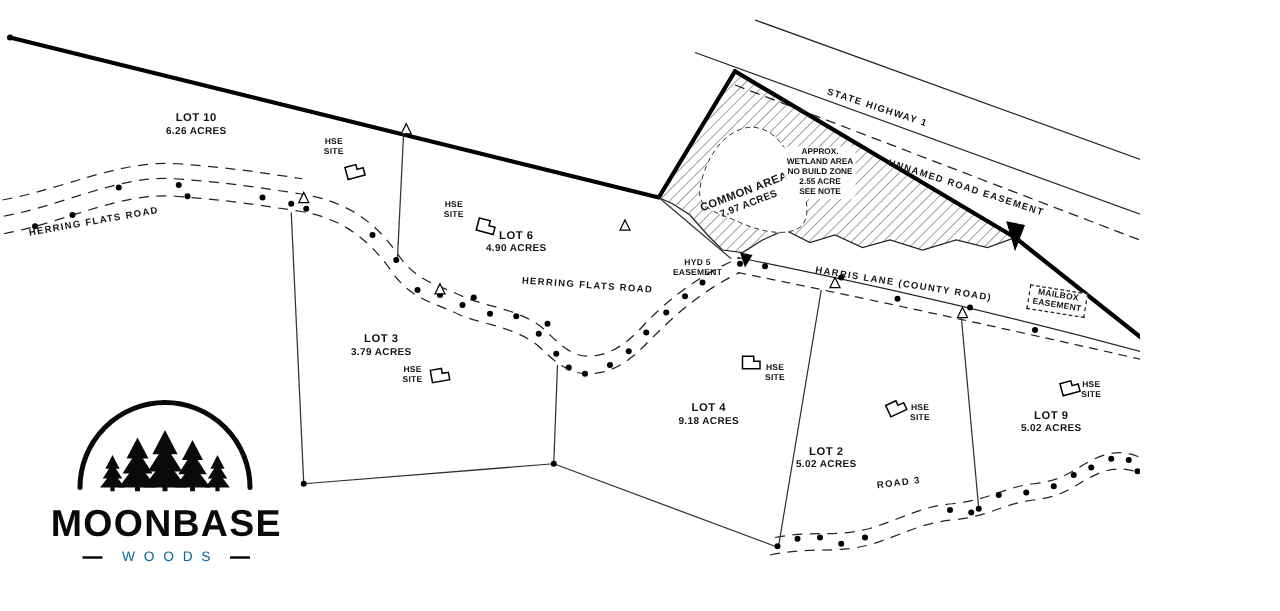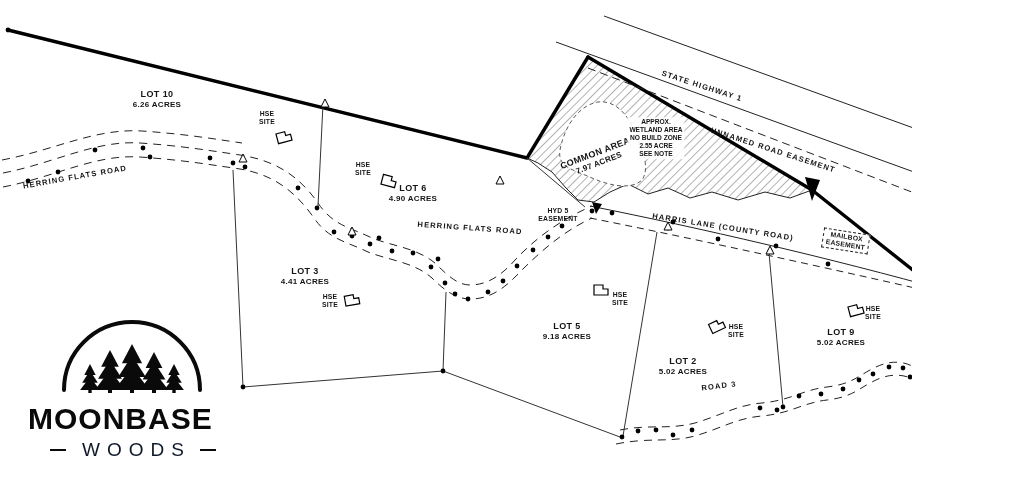--- a/index.html
+++ b/index.html
@@ -15,25 +15,25 @@
   .lot-name{font-size:9px;font-weight:700;letter-spacing:.4px;}
   .lot-acres{font-size:8px;font-weight:600;letter-spacing:.3px;}
   .road-lbl{font-size:7.6px;font-weight:700;letter-spacing:1.1px;}
   .tiny{font-size:6.8px;font-weight:700;letter-spacing:.2px;line-height:1.18;}
   .note{
     font-size:6.6px;font-weight:700;line-height:1.2;background:rgba(255,255,255,.88);
     padding:1px 2px;
   }
   .boxed{border:1px dashed #222;background:#fff;padding:1px 3px;}
   
-  .logo{position:absolute;left:28px;top:316px;width:210px;}
+  .logo{position:absolute;left:28px;top:316px;width:210px;text-align:center;}
   .logo-title{font-size:30px;font-weight:700;letter-spacing:1px;color:#0a0a0a;margin-top:2px;}
   .logo-sub{display:flex;align-items:center;justify-content:center;gap:9px;margin-top:3px;}
   .logo-sub .bar{width:16px;height:1.5px;background:#0a0a0a;}
-  .logo-sub .word{font-size:19px;letter-spacing:7px;padding-left:7px;color:#0f172a;}
+  .logo-sub .word{font-size:11px;letter-spacing:7px;padding-left:7px;color:#0369a1;}
 </style>
 </head>
 <body>
 
 <div class="stage">
 
   <svg class="map-svg" width="1024" height="489" viewBox="0 0 1024 489">
     <defs>
       <pattern id="hatch" width="6" height="6" patternUnits="userSpaceOnUse" patternTransform="rotate(45)">
         <line x1="0" y1="0" x2="0" y2="6" stroke="#555" stroke-width="0.9"></line>
@@ -185,27 +185,27 @@
   <div class="lbl" style="left:157px;top:99px">
     <div class="lot-name">LOT 10</div>
     <div class="lot-acres">6.26 ACRES</div>
   </div>
   <div class="lbl" style="left:413px;top:193px">
     <div class="lot-name">LOT 6</div>
     <div class="lot-acres">4.90 ACRES</div>
   </div>
   <div class="lbl" style="left:305px;top:276px">
     <div class="lot-name">LOT 3</div>
-    <div class="lot-acres">4.41 ACRES</div>
+    <div class="lot-acres">3.79 ACRES</div>
   </div>
   <div class="lbl" style="left:567px;top:331px">
-    <div class="lot-name">LOT 5</div>
+    <div class="lot-name">LOT 4</div>
     <div class="lot-acres">9.18 ACRES</div>
   </div>
-  <div class="lbl" style="left:683px;top:366px">
+  <div class="lbl" style="left:661px;top:366px">
     <div class="lot-name">LOT 2</div>
     <div class="lot-acres">5.02 ACRES</div>
   </div>
   <div class="lbl" style="left:841px;top:337px">
     <div class="lot-name">LOT 9</div>
     <div class="lot-acres">5.02 ACRES</div>
   </div>
 
   <div class="lbl" style="left:597px;top:158px;--rot:-21deg">
     <div class="lot-name">COMMON AREA</div>

